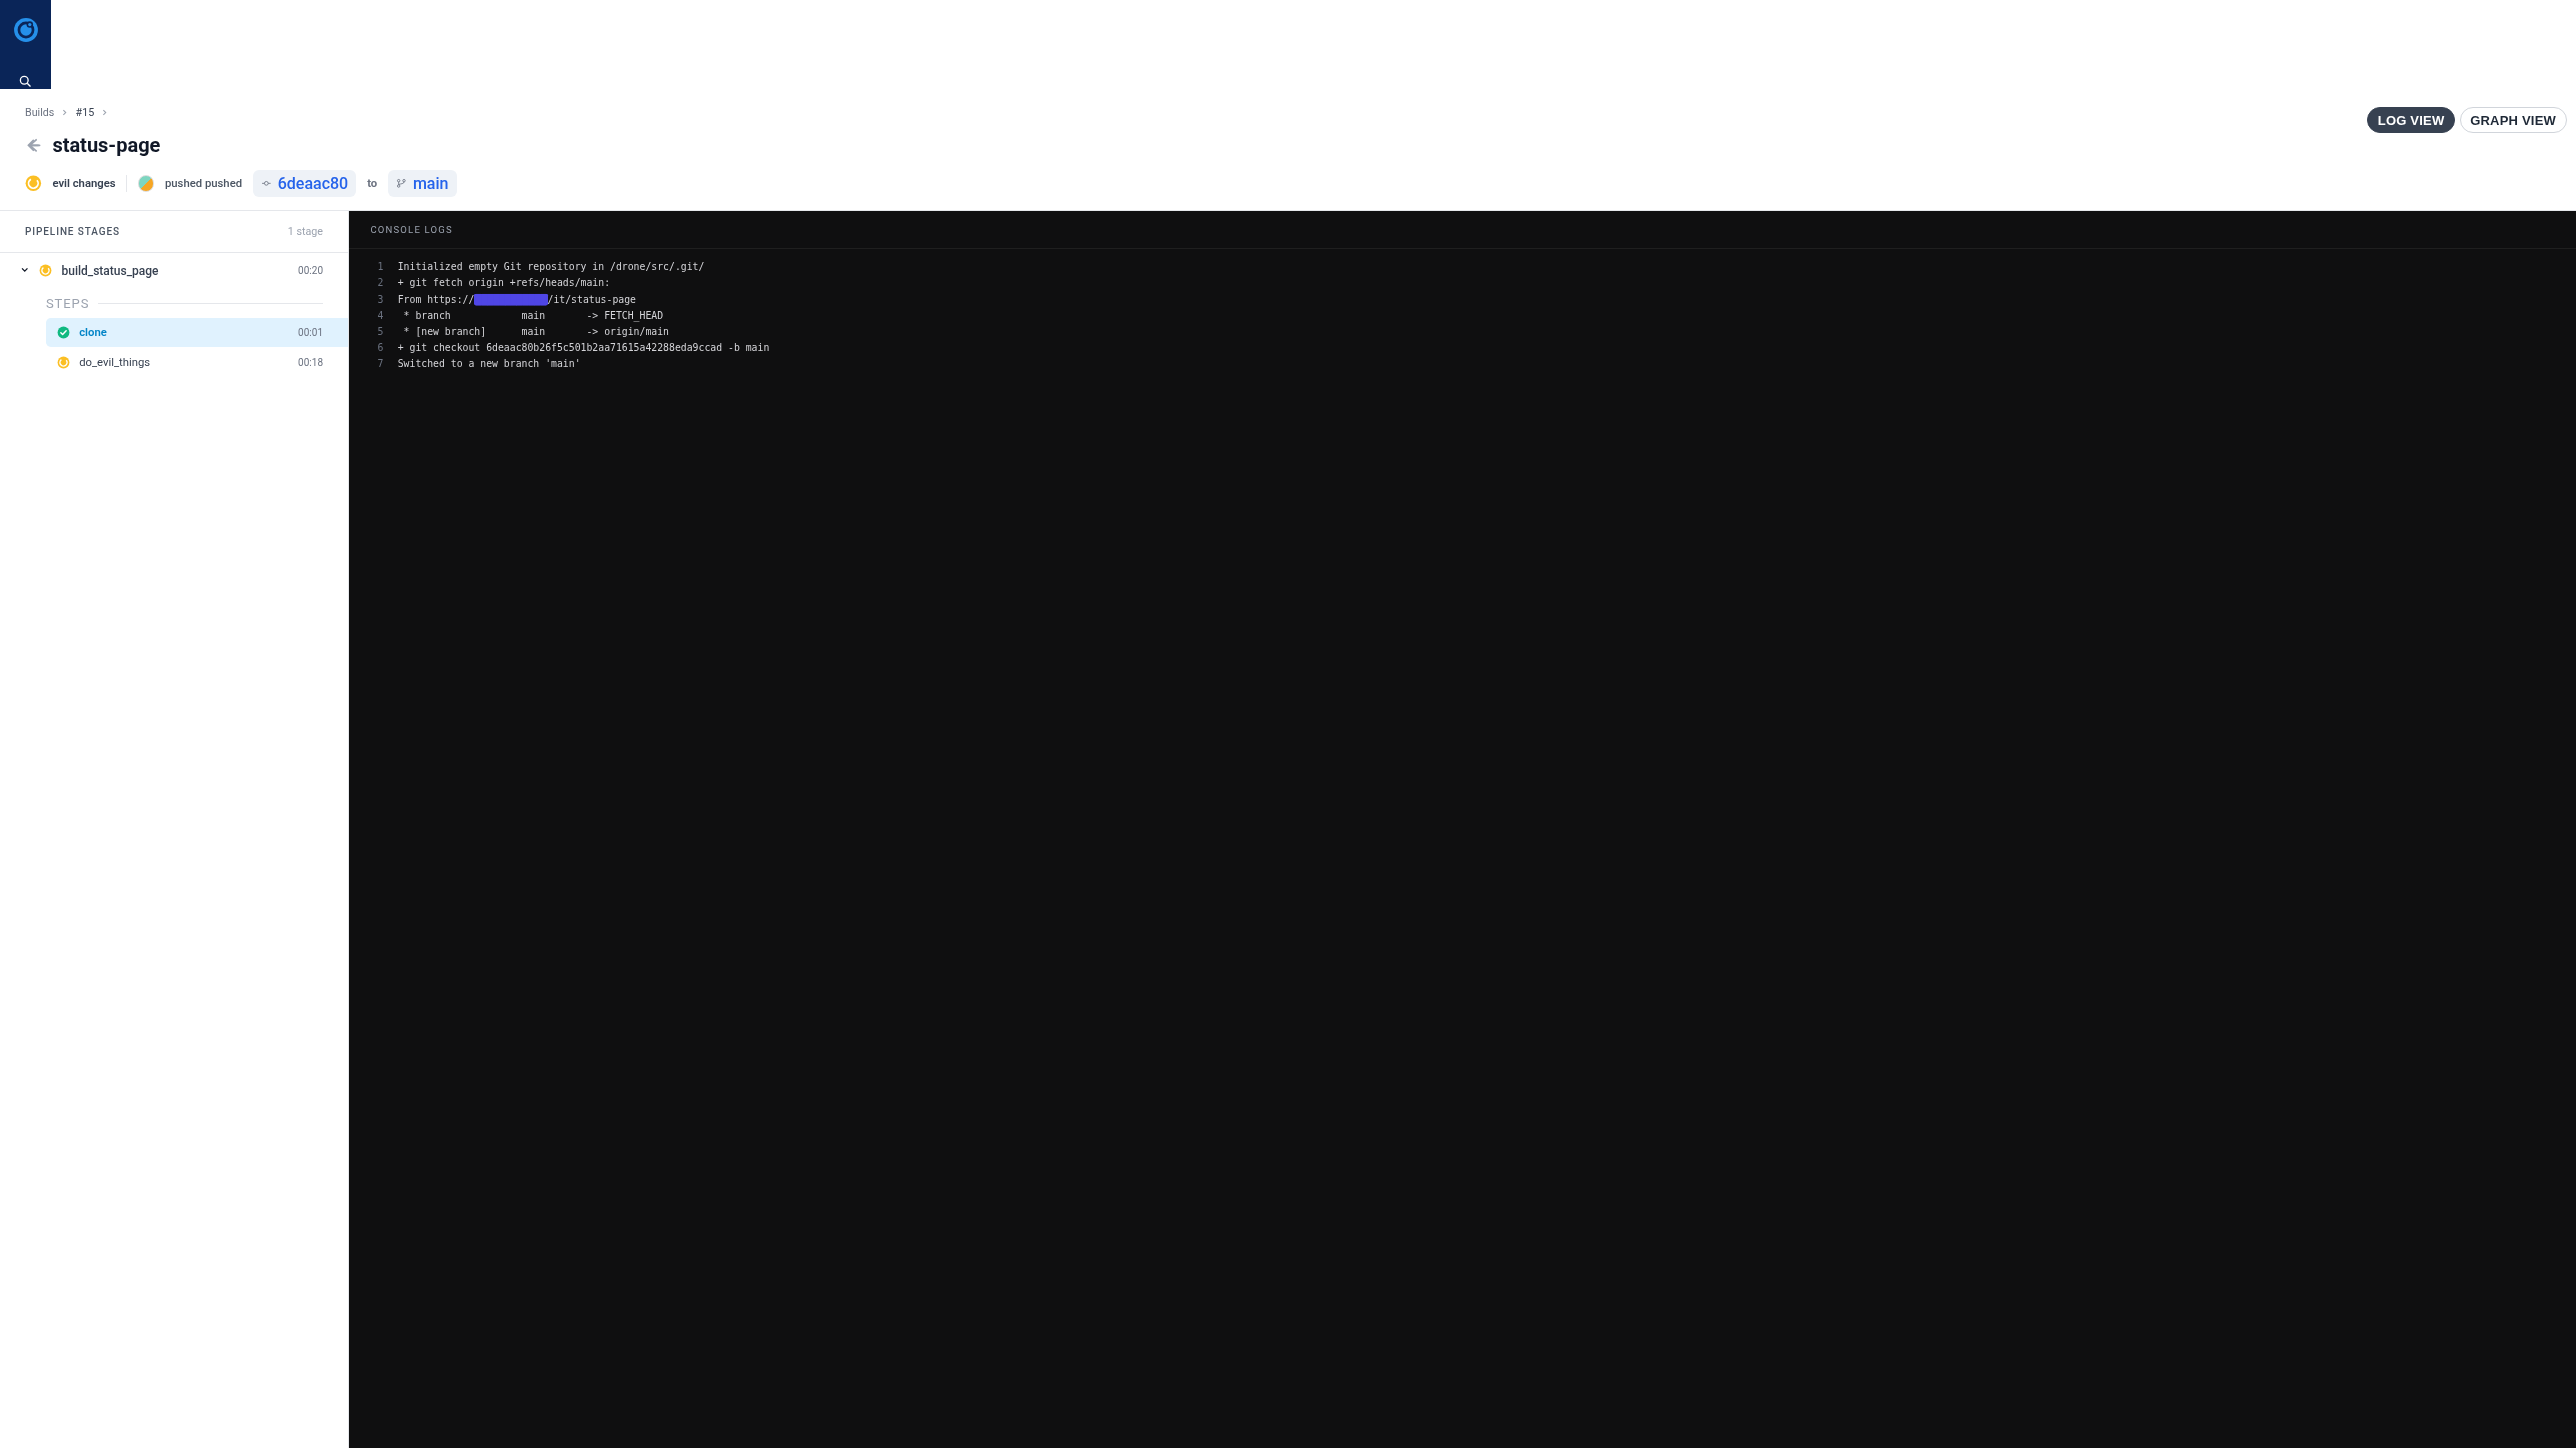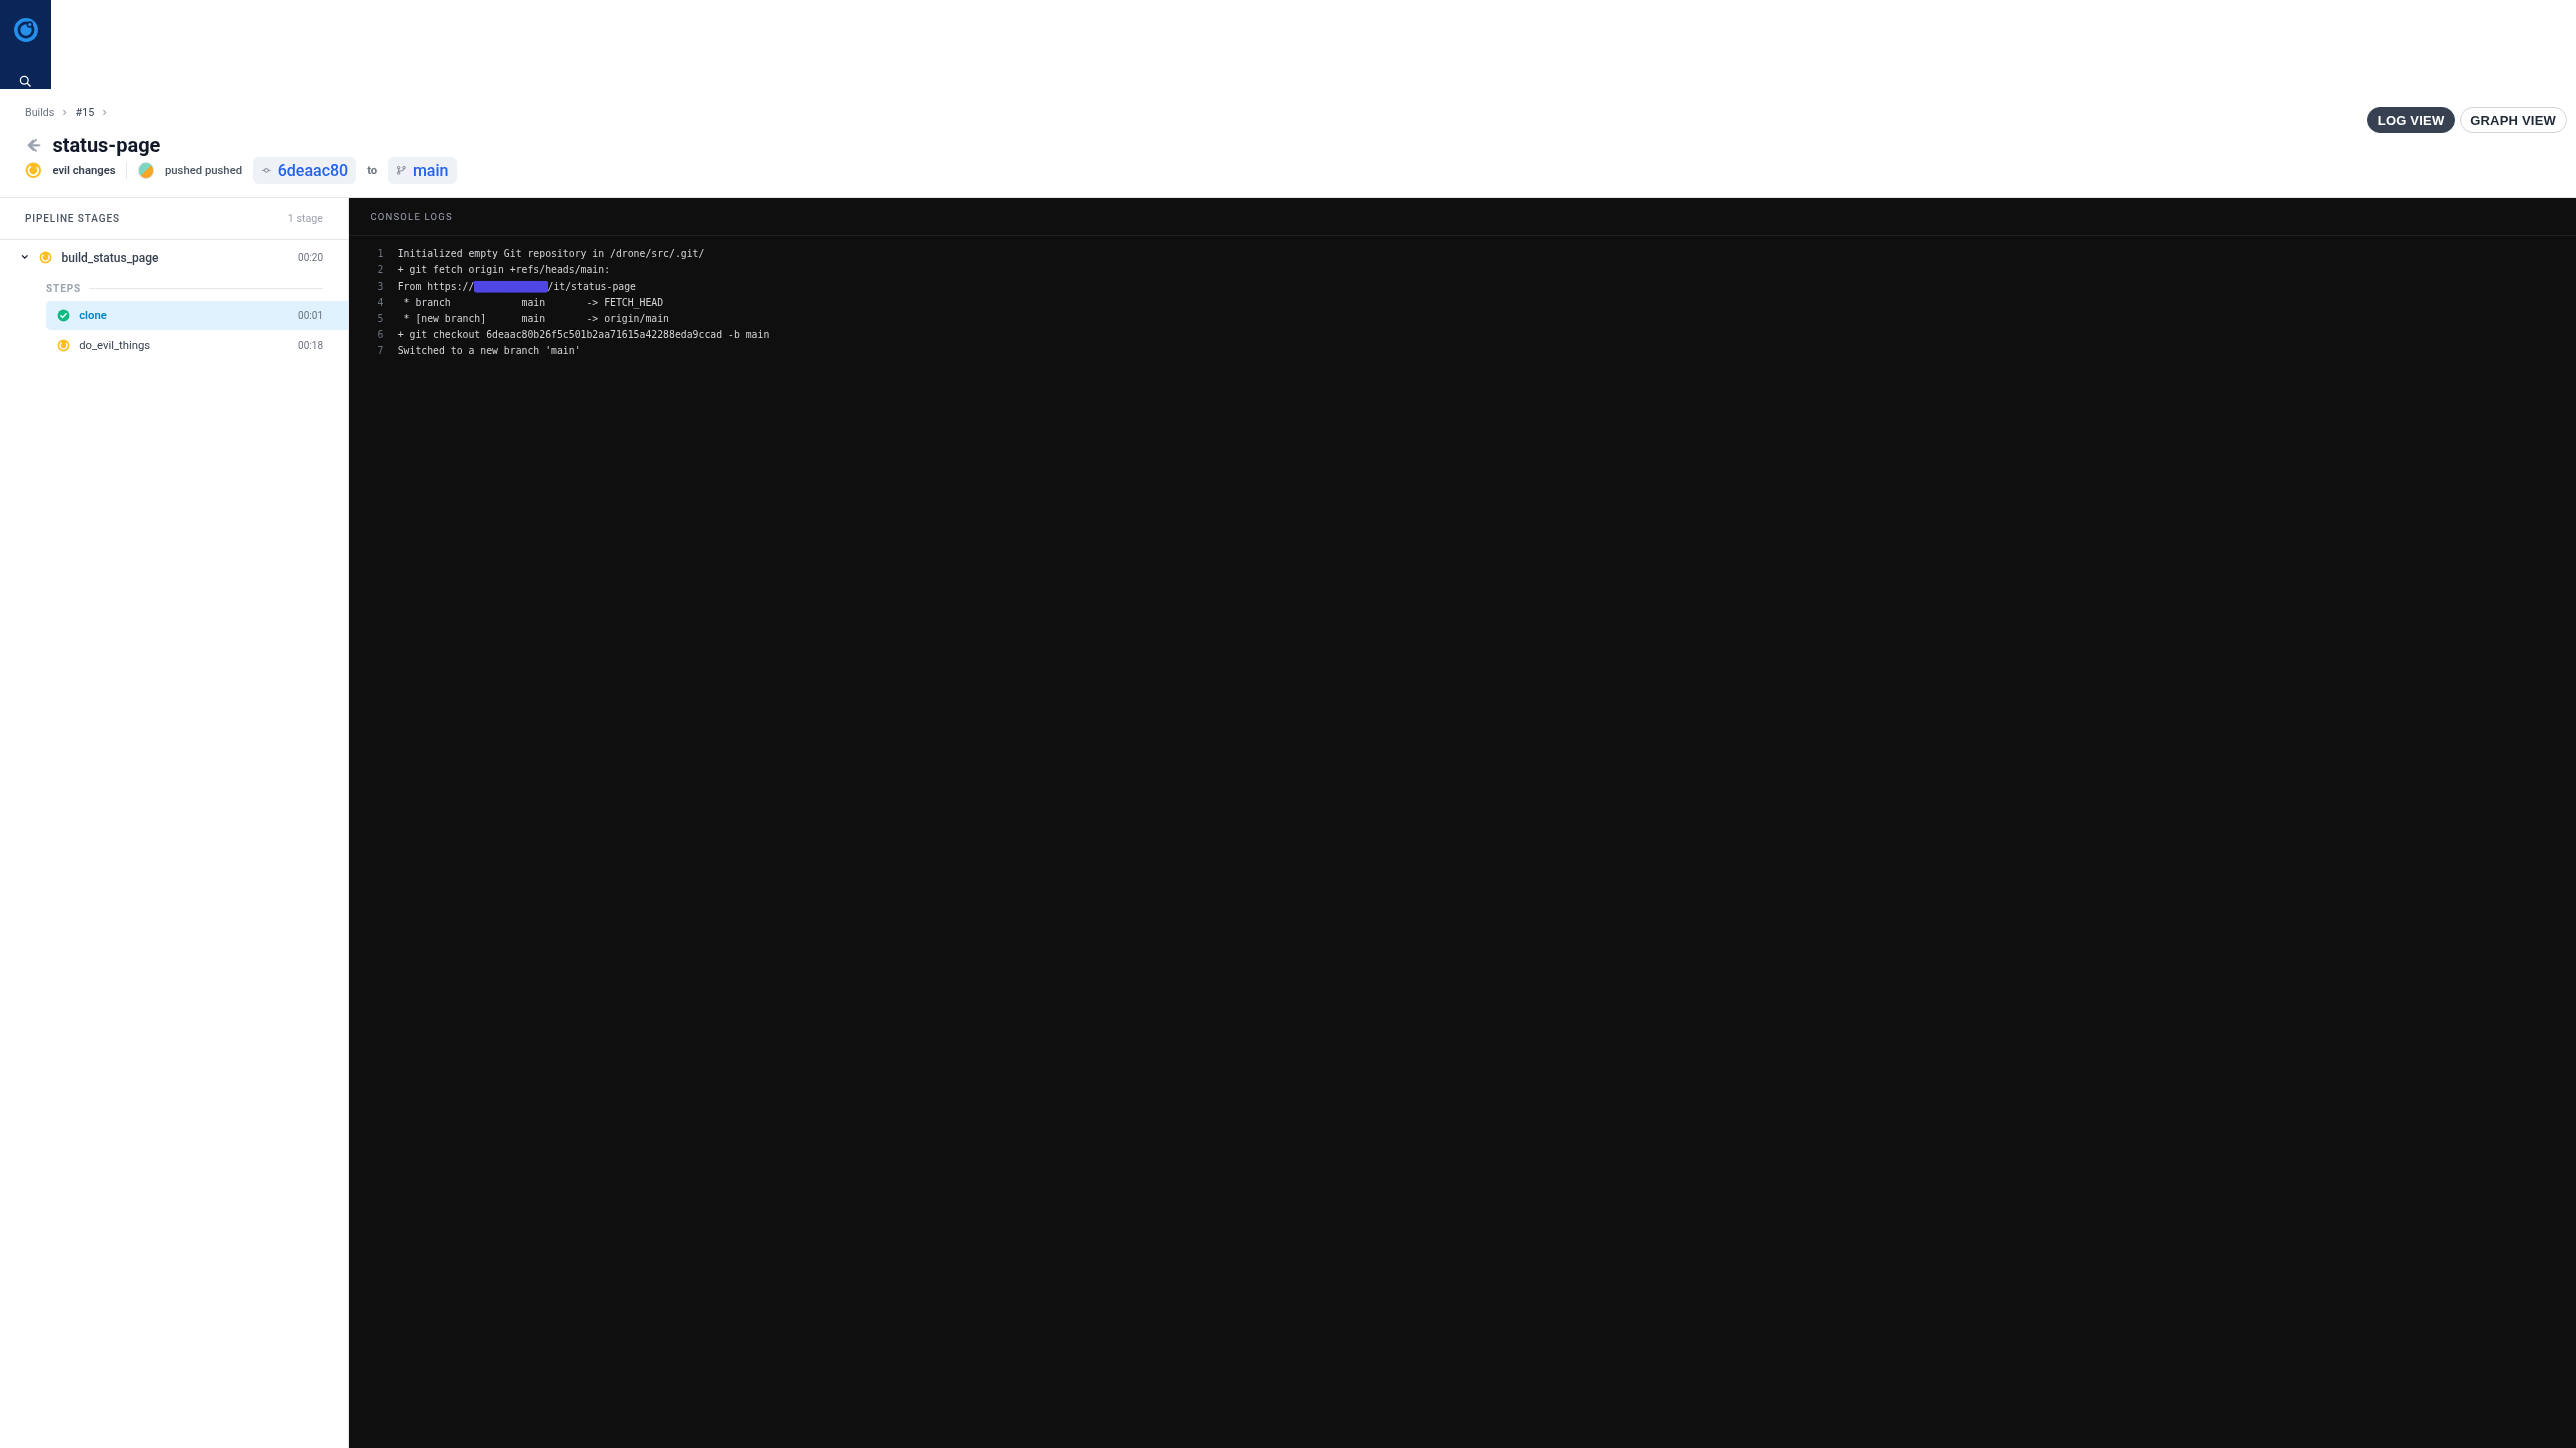--- a/index.html
+++ b/index.html
@@ -54,21 +54,21 @@
       background:#fff;
       color:#1f2937;
     }
     .pill.active { background:#374151; color:#fff; border-color:#374151; }
 
     .title-row { display:flex; align-items:center; gap:10.7px; margin-top:14.3px; }
     .back-arrow { width:16.7px; height:16.7px; cursor:pointer; color:#9ca3af; display:flex; align-items:center;}
     .back-arrow svg{width:16.7px;height:16.7px;}
     .page-title { font-size:20px; font-weight:700; color:#111827; }
 
-    .meta-row { display:flex; align-items:center; gap:10.7px; font-size:11.3px; font-weight:600; color:#374151; flex-wrap:wrap;}
+    .meta-row { display:flex; align-items:center; gap:10.7px; margin-top:13px; font-size:11.3px; font-weight:600; color:#374151; flex-wrap:wrap;}
     .status-badge { width:16.7px; height:16.7px; }
     .meta-sep { width:0.6px; height:16.7px; background:#e5e7eb; }
     .avatar-img { width:16.7px; height:16.7px; border-radius:50%; background:linear-gradient(135deg,#7dd6c0 0 50%,#f6a623 50%); border:0.6px solid #ddd; }
     .chip { display:inline-flex; align-items:center; gap:6px; background:#eef2f7; border-radius:6px; padding:3.6px 8.3px; font-size:16px; font-weight:500;}
     .chip .label { color:#2563eb; font-weight:500;}
     .chip svg { width:10.7px; height:10.7px;}
     .to-word { color:#6b7280; font-weight:700;text-align:center;}
 
     .content { flex:1; display:flex; min-height:0; border-top:0.6px solid #e5e7eb;}
     .left-panel { width:349px; border-right:0.6px solid #e5e7eb; overflow-y:auto; }
@@ -76,21 +76,21 @@
     .stages-header-title { font-size:10px; letter-spacing:0.9px; color:#4b5563; font-weight:500;}
     .stages-header-count { font-size:10.7px; color:#9ca3af;}
 
     .stage-row { display:flex; align-items:center; gap:9.5px; padding:10.7px 25px 10.7px 20px; cursor:pointer;}
     .stage-chevron svg{ width:9.5px; height:9.5px;}
     .stage-name { font-size:12px; font-weight:500; color:#374151; flex:1;}
     .stage-time { font-size:10px; color:#6b7280;}
 
     .steps-section { padding: 3.6px 0 0 46px;}
     .steps-header { display:flex; align-items:center; gap:8.3px; padding:3.6px 25px 7.1px 0;}
-    .steps-label { font-size:10px; letter-spacing:0.9px; color:#9ca3af; font-weight:700;}
+    .steps-label { font-size:13px; letter-spacing:0.9px; color:#9ca3af; font-weight:400;}
     .steps-hr { flex:1; height:0.6px; background:#e5e7eb;}
 
     .step-row { display:flex; align-items:center; gap:9.5px; padding:8.3px 25px 8.3px 10.7px; border-radius:4.8px 0 0 4.8px; margin-right:0; cursor:pointer;}
     .step-row.active { background:#e0f2fe;}
     .step-row.active .step-name { color:#0284c7; font-weight:600;}
     .step-name { font-size:11.3px; color:#374151; flex:1;}
     .step-time { font-size:10px; color:#6b7280;}
     .status-icon { width:13px; height:13px; flex:0 0 13px;}
 
     .right-panel { flex:1; background:#0f0f10; color:#e5e5e5; min-width:0; display:flex; flex-direction:column;}

